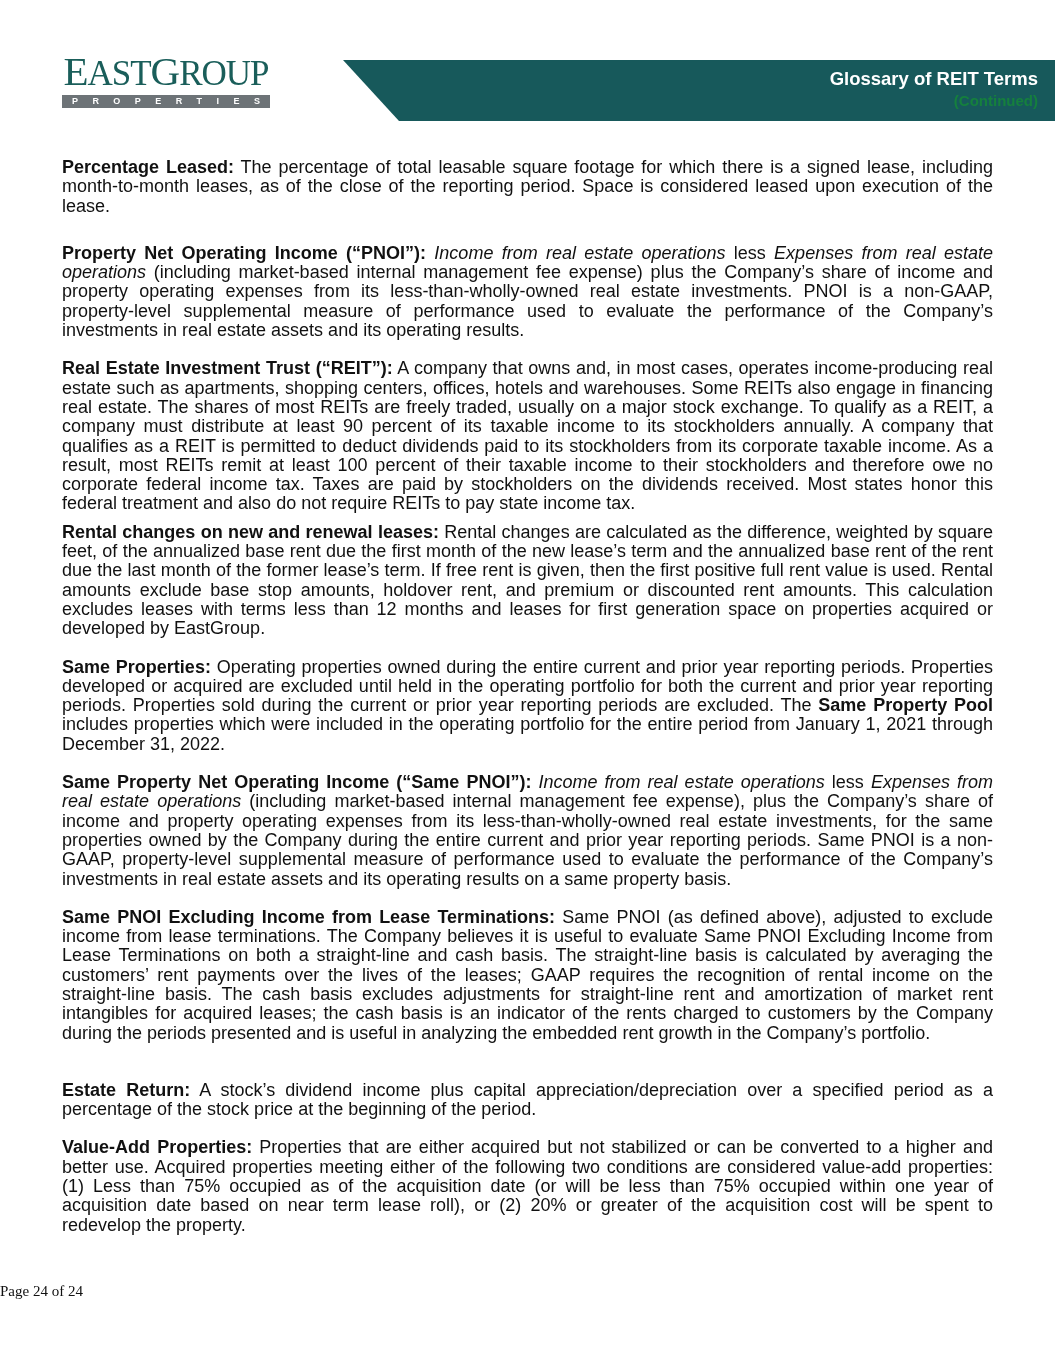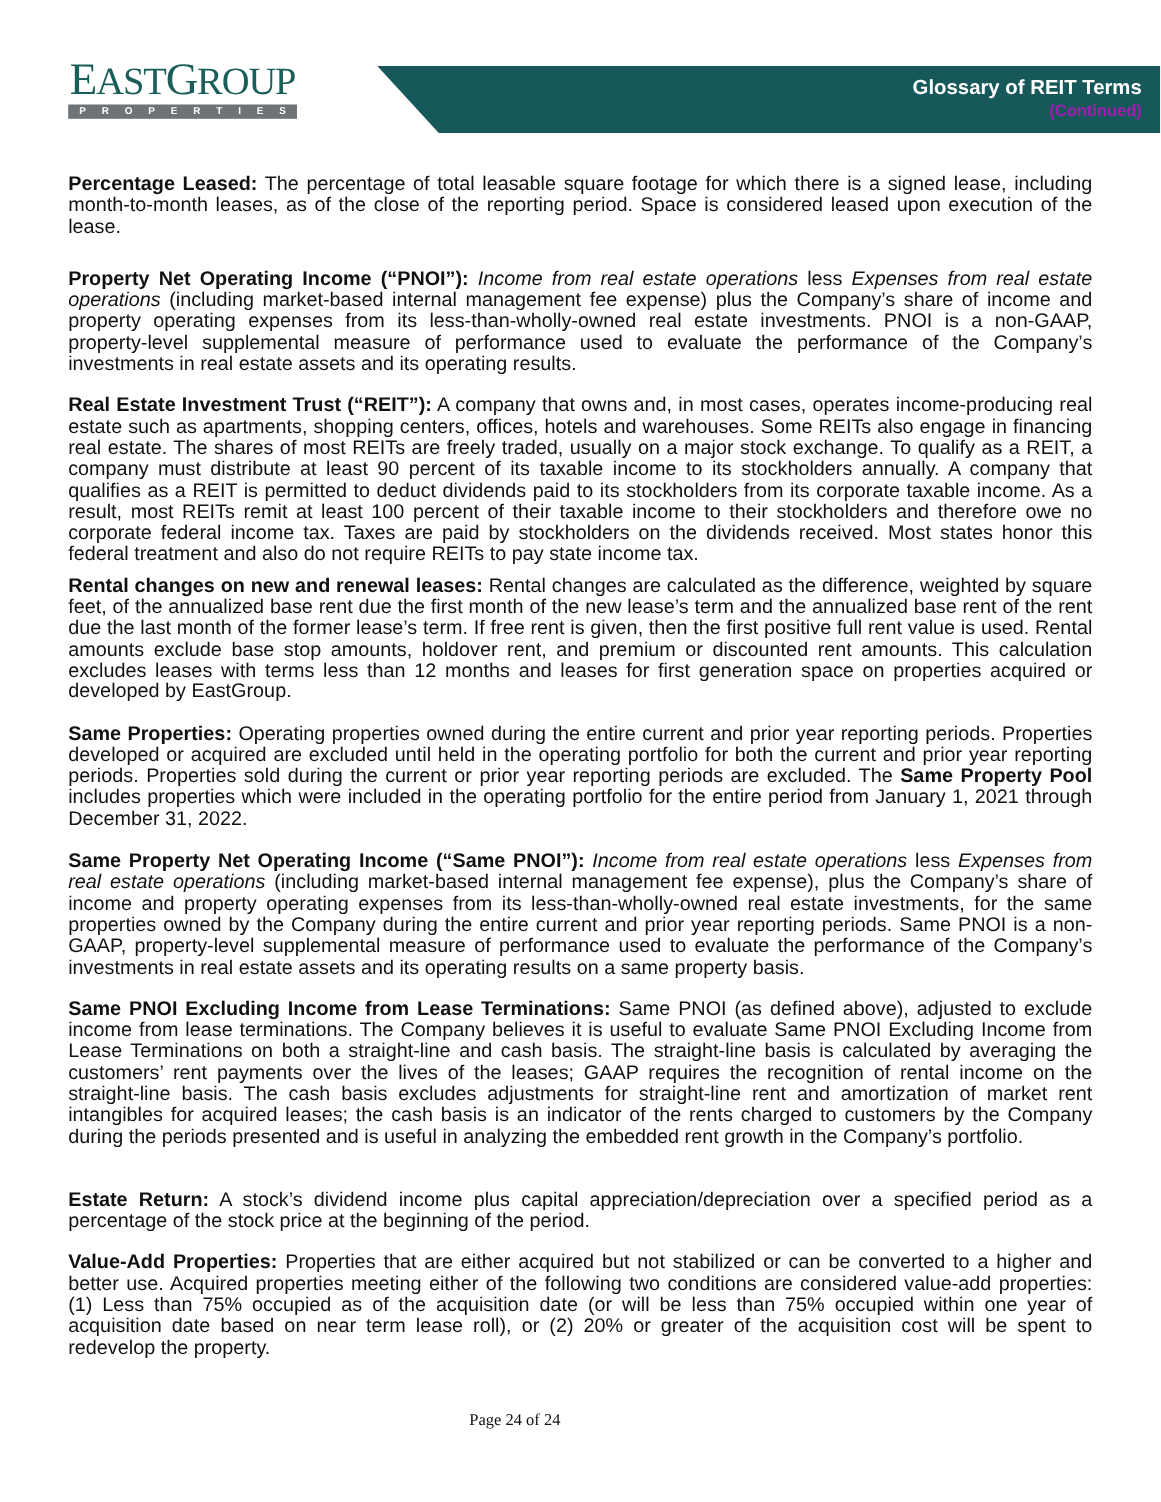--- a/index.html
+++ b/index.html
@@ -6,29 +6,29 @@
   body { width: 1055px; height: 1365px; position: relative; overflow: hidden; font-family: "Liberation Sans", sans-serif; color: #111; }
 
   .logo { position: absolute; left: 62px; top: 53px; width: 208px; text-align: center; }
   .logo-word { font-family: "Liberation Serif", serif; color: #1a5e5a; font-size: 35px; line-height: 36px; letter-spacing: -1px; white-space: nowrap; }
   .logo-word .big { font-size: 41px; }
   .logo-bar { margin-top: 3px; background: #6d7377; height: 13px; display: flex; justify-content: space-between; align-items: center; padding: 0 10px; box-sizing: border-box; }
   .logo-bar span { color: #fff; font-size: 9px; font-weight: bold; line-height: 13px; }
 
   .banner { position: absolute; left: 343px; top: 60px; width: 712px; height: 61px; background: #17595b; clip-path: polygon(0 0, 100% 0, 100% 100%, 56px 100%); }
   .banner-title { position: absolute; right: 17px; top: 68px; color: #fff; font-weight: bold; font-size: 18.5px; text-align: center; }
-  .banner-sub { position: absolute; right: 17px; top: 92px; color: #a21caf; font-weight: bold; font-size: 15px; }
+  .banner-sub { position: absolute; right: 17px; top: 92px; color: #15803d; font-weight: bold; font-size: 15px; }
 
   .content { position: absolute; left: 62px; top: 158px; width: 931px; font-size: 18px; line-height: 19.3px; text-align: justify; }
   .entry { margin: 0; }
   .entry .term { font-weight: bold; }
   .gap-s { height: 9px; }
   .gap-l { height: 19px; }
 
-  .footer { position: absolute; left: 0; width: 936px; top: 1283px; text-align: center; font-family: "Liberation Serif", serif; font-size: 15px; }
+  .footer { position: absolute; left: 0; width: 936px; top: 1283px; text-align: left; font-family: "Liberation Serif", serif; font-size: 15px; }
 </style>
 </head>
 <body>
 
 <div class="logo">
   <div class="logo-word"><span class="big">E</span><span>AST</span><span class="big">G</span><span>ROUP</span></div>
   <div class="logo-bar" id="logo-bar">
       <span>P</span>
       <span>R</span>
       <span>O</span>

